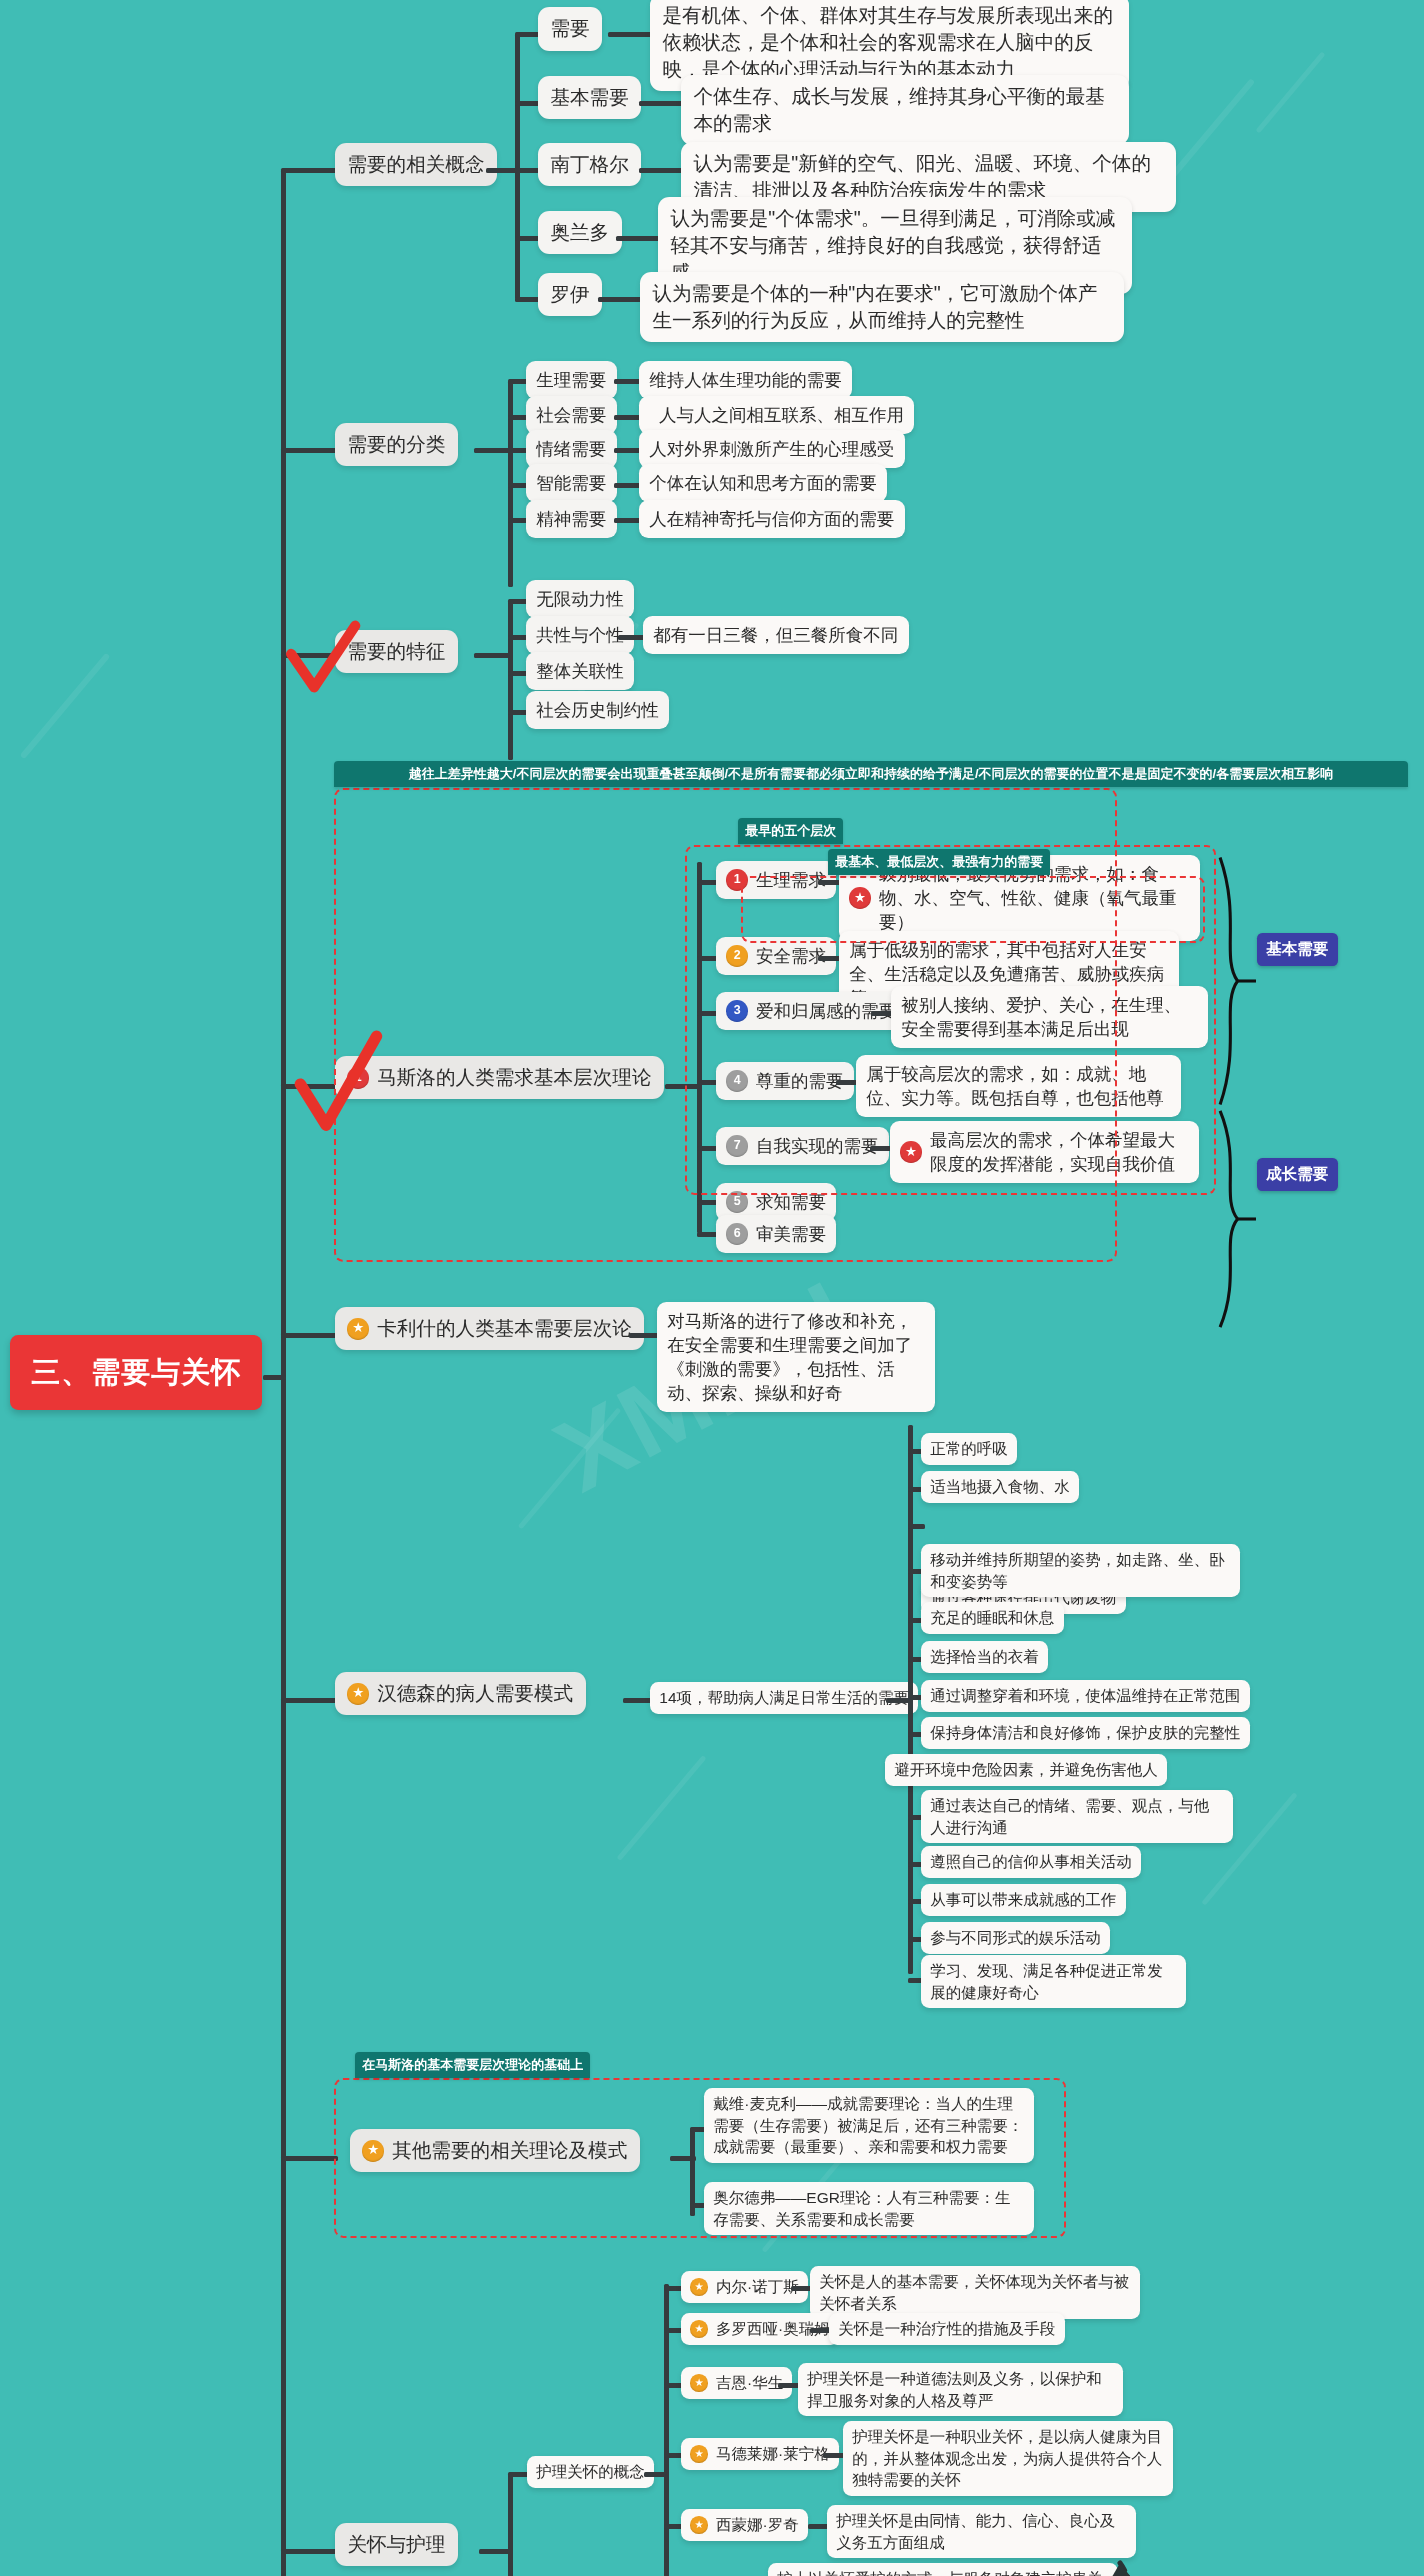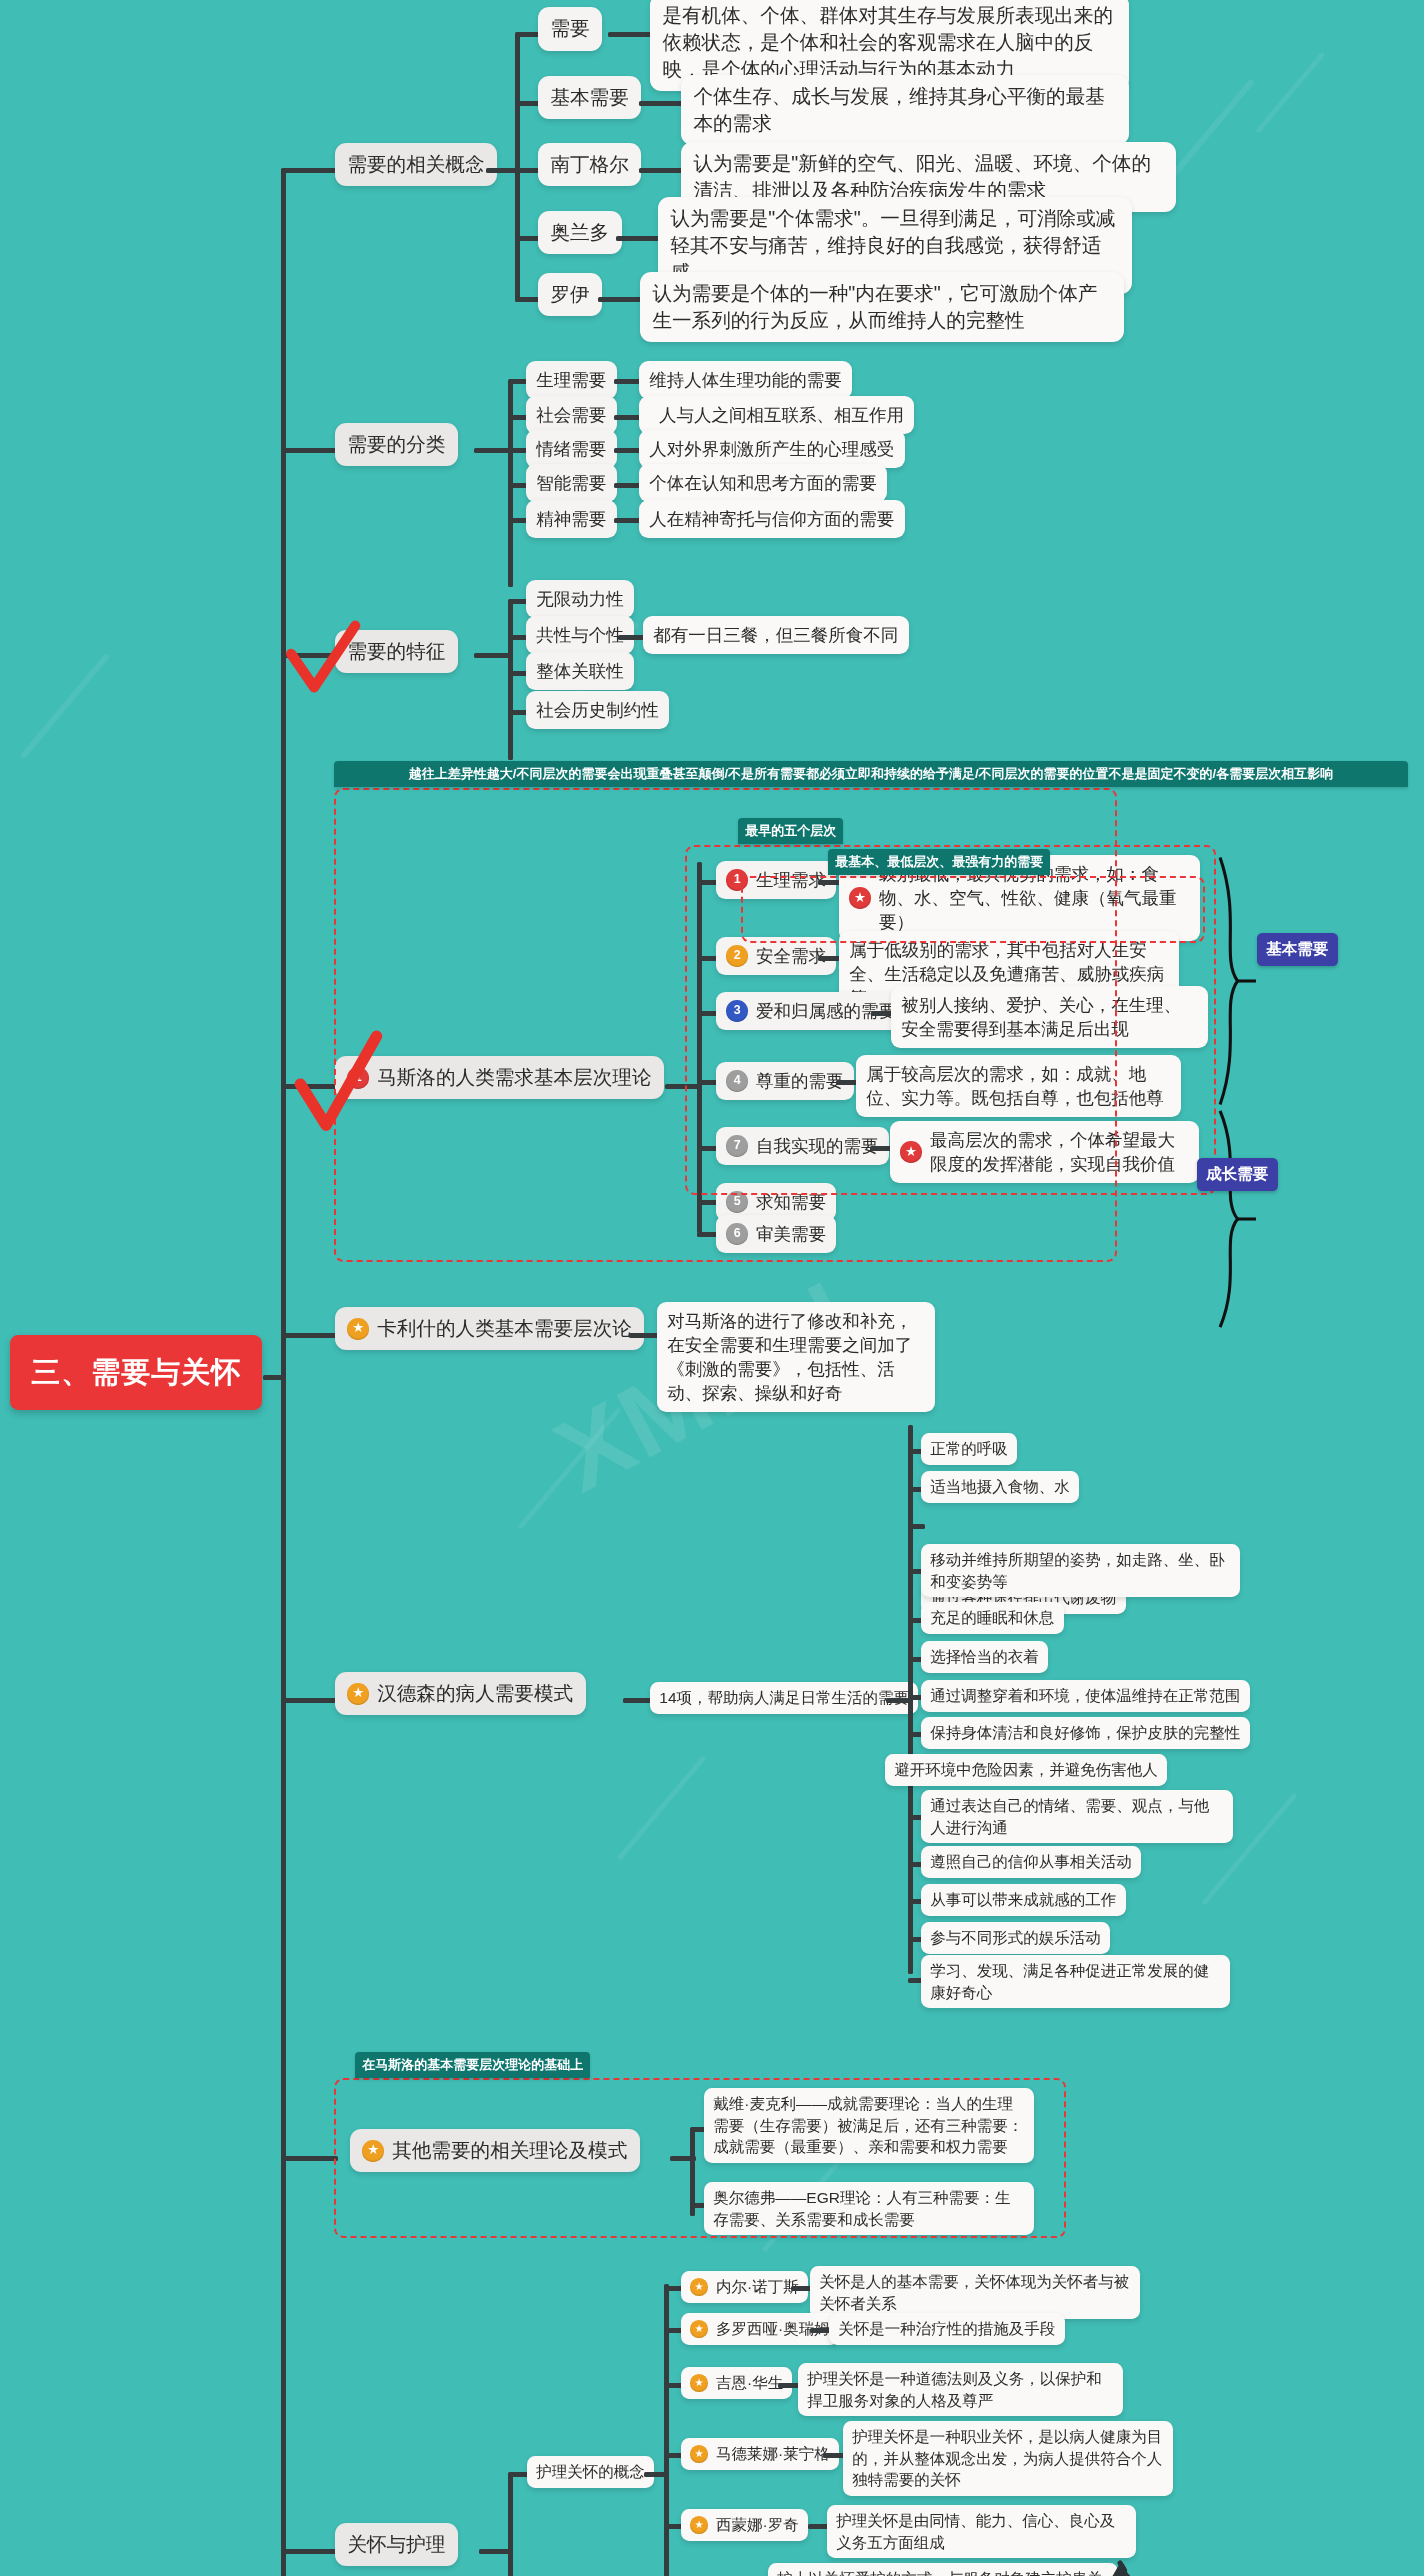--- a/index.html
+++ b/index.html
@@ -383,21 +383,21 @@
     <path d="M8 4 C48 120 10 200 42 245 C10 290 48 370 8 486" fill="none" stroke="#111" stroke-width="6"></path>
     <path d="M42 245 H78" fill="none" stroke="#111" stroke-width="6"></path>
   </svg>
   <div class="grouplabel" style="left:1257px; top:933px;">
     <span>基本需要</span>
   </div>
   <svg style="position:absolute; left:1216px; top:1108px; width:41px; height:222px;" viewBox="0 0 80 430">
     <path d="M8 4 C48 100 10 175 42 215 C10 255 48 330 8 426" fill="none" stroke="#111" stroke-width="6"></path>
     <path d="M42 215 H78" fill="none" stroke="#111" stroke-width="6"></path>
   </svg>
-  <div class="grouplabel" style="left:1197px; top:1158px;">
+  <div class="grouplabel" style="left:1257px; top:1158px;">
     <span>成长需要</span>
   </div>
 
   <div class="line h" style="left:281px; top:1333px; width:57px;"></div>
   <div class="node gray" style="left:335px; top:1307px;">
     <span class="badge star">★</span>
     <span>卡利什的人类基本需要层次论</span>
   </div>
   <div class="line h" style="left:629px; top:1333px; width:31px;"></div>
   <div class="node sub small" style="left:657px; top:1302px; width:278px;">
@@ -475,21 +475,21 @@
   <div class="node sub tiny" style="left:921px; top:1884px;">
     <span>从事可以带来成就感的工作</span>
     </div>
 
   <div class="line h" style="left:908px; top:1937px; width:16.5px;"></div>
   <div class="node sub tiny" style="left:921px; top:1922px;">
     <span>参与不同形式的娱乐活动</span>
     </div>
 
   <div class="line h" style="left:908px; top:1978px; width:16.5px;"></div>
-  <div class="node sub tiny" style="left:921px; top:1955px; width:309px;">
+  <div class="node sub tiny" style="left:921px; top:1955px; width:265px;">
     <span class="nodetext">学习、发现、满足各种促进正常发展的健康好奇心</span>
     </div>
 
   <div class="dashbox" style="left:334px; top:2078px; width:732px; height:160px;"></div>
   <div class="callout" style="left:355px; top:2052px;">
     <span>在马斯洛的基本需要层次理论的基础上</span>
   </div>
 
   <div class="line h" style="left:281px; top:2156px; width:57px;"></div>
   <div class="node gray" style="left:350px; top:2129px;">

